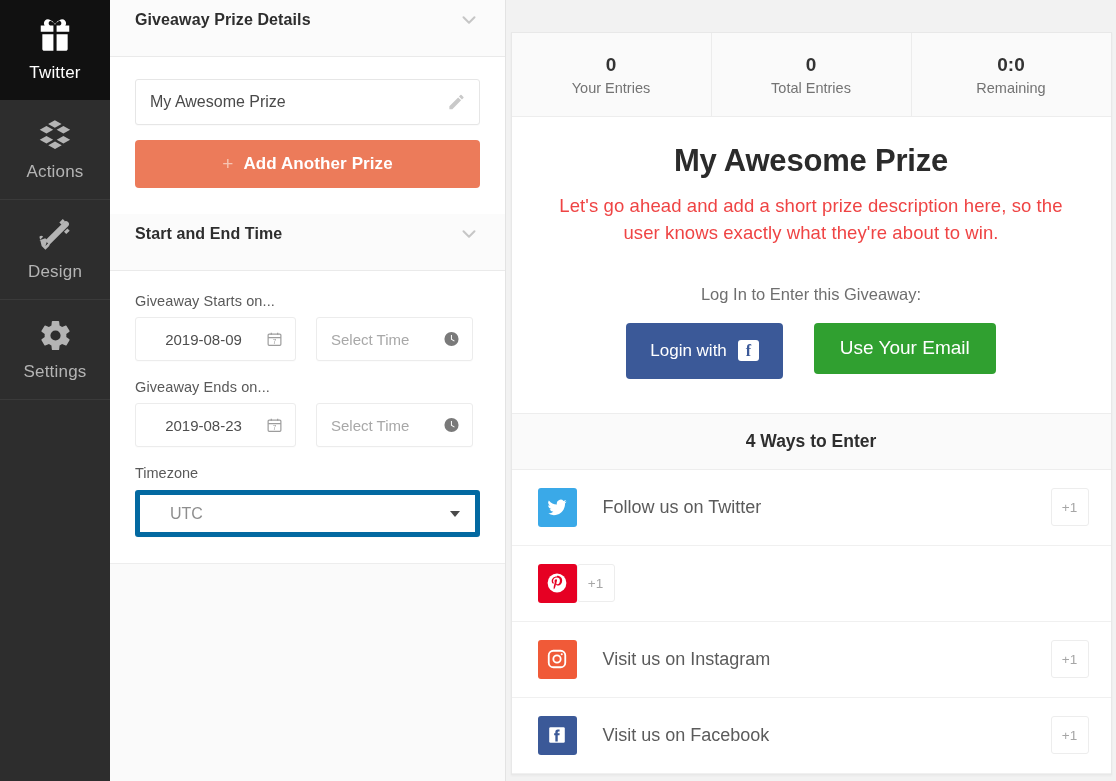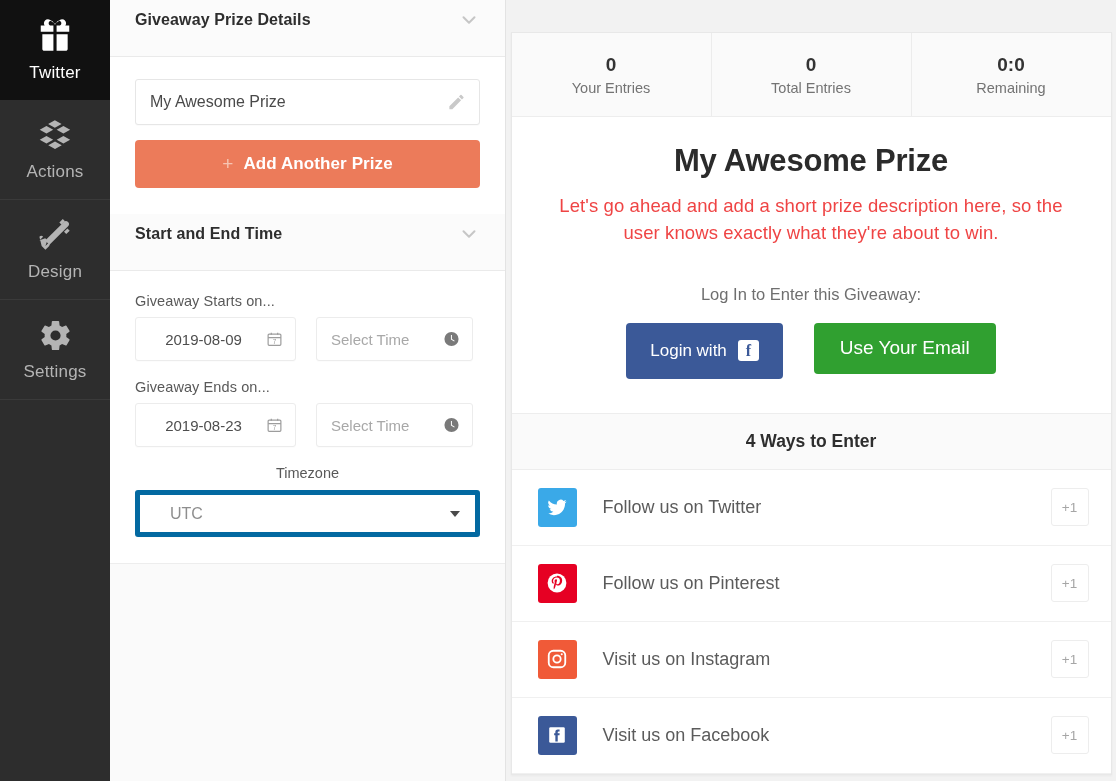--- a/index.html
+++ b/index.html
@@ -99,21 +99,21 @@
     padding: 0 38px 0 14px;
     font-size: 15px;
     box-shadow: 0 1px 1px rgba(0,0,0,0.015);
   }
   .inp.date { width: 161px; justify-content: center; }
   .inp.time { width: 157px; }
   .inp .val { color: #4e4e4e; }
   .inp .ph  { color: #a8a8a8; }
   .inp .ic  { position: absolute; right: 12px; top: 50%; transform: translateY(-50%); display:flex; }
 
-  .tz-label { font-size: 14.5px; color: #595959; margin-bottom: 9px; text-align: center; }
+  .tz-label { font-size: 14.5px; color: #595959; margin-bottom: 9px; }
   .select {
     position: relative; height: 47px;
     border: 5px solid #0369a1; border-radius: 3px; background:#fff;
     display: flex; align-items: center; padding: 0 34px 0 30px;
     font-size: 16px; color: #8e8e8e;
     box-shadow: 0 1px 1px rgba(0,0,0,0.015);
     cursor: pointer;
   }
   .caret {
     position:absolute; right: 15px; top: 50%; transform: translateY(-50%);
@@ -396,21 +396,20 @@
         <span class="entry-badge">+1</span>
       </div>
 
       <div class="entry">
         <span class="entry-icon" style="background:#e60023">
           <svg width="24" height="24" viewBox="0 0 24 24">
               <circle cx="12" cy="12" r="9.4" fill="#ffffff"></circle>
               <path d="M12 5.6c-3.5 0-5.3 2.4-5.3 4.4 0 1.2.47 2.3 1.47 2.7.17.07.32 0 .37-.18l.15-.58c.05-.18.03-.25-.1-.4a2.1 2.1 0 0 1-.5-1.44c0-1.86 1.42-3.52 3.7-3.52 2.02 0 3.13 1.21 3.13 2.83 0 2.13-.96 3.93-2.38 3.93-.78 0-1.37-.64-1.18-1.43.22-.95.66-1.97.66-2.65 0-.61-.34-1.12-1.03-1.12-.82 0-1.47.83-1.47 1.95 0 .71.25 1.19.25 1.19l-.98 4.08c-.29 1.2-.04 2.68-.02 2.83.01.09.13.11.18.04.08-.1 1.07-1.3 1.4-2.5.1-.34.56-2.17.56-2.17.28.52 1.09.98 1.95.98 2.57 0 4.31-2.3 4.31-5.37 0-2.33-2-4.5-5.04-4.5z" fill="#e60023"></path>
             </svg>
         </span>
-        <span class="entry-label">Follow us on Pinterest</span>
         <span class="entry-badge">+1</span>
       </div>
 
       <div class="entry">
         <span class="entry-icon" style="background:#f05a38">
           <svg width="22" height="22" viewBox="0 0 24 24" fill="none" stroke="#ffffff" stroke-width="2">
             <rect x="3" y="3" width="18" height="18" rx="5"></rect>
               <circle cx="12" cy="12" r="4"></circle>
             <circle cx="17.2" cy="6.8" r="1.1" fill="#ffffff" stroke="none"></circle>
           </svg>

